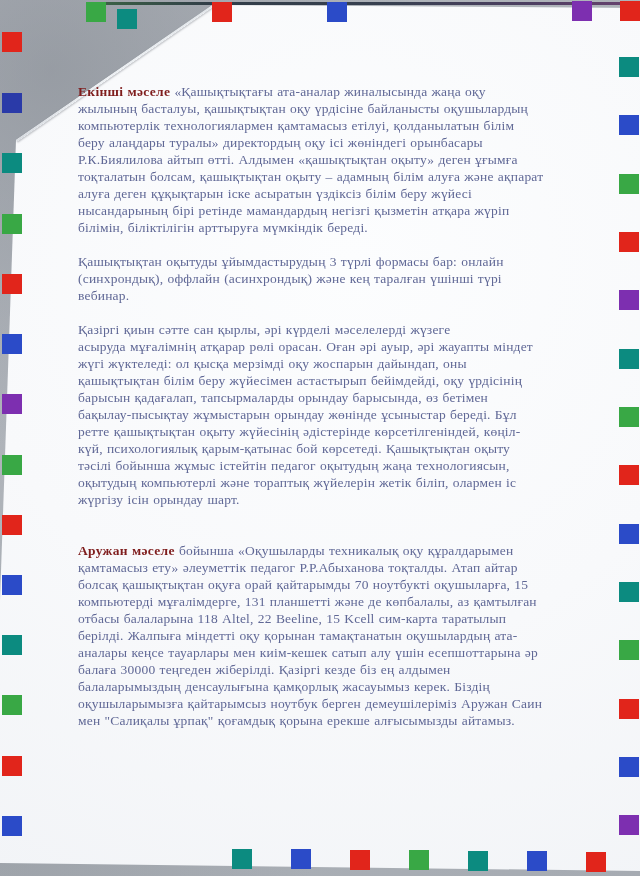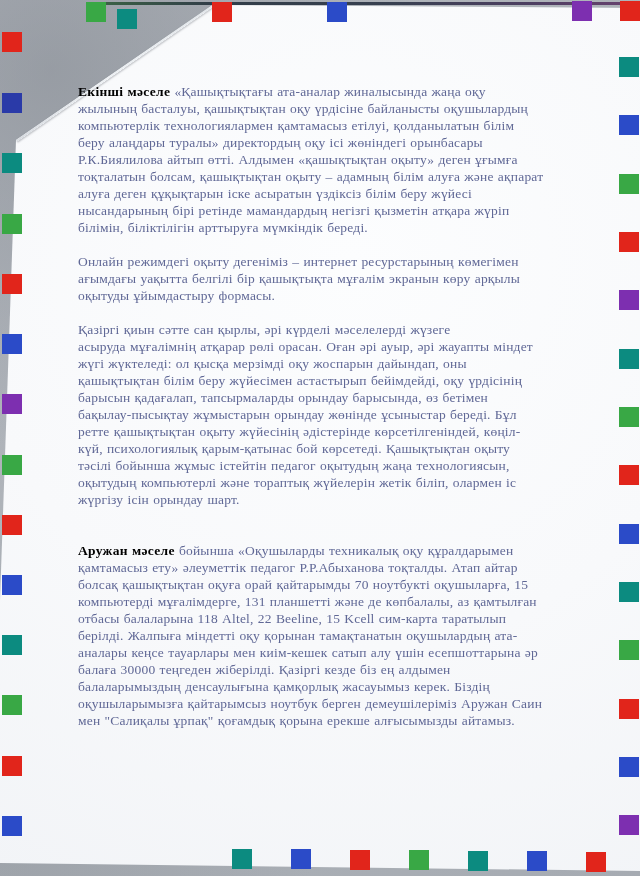--- a/index.html
+++ b/index.html
@@ -38,21 +38,21 @@
   .doc-text{
     position:absolute;left:78px;top:66px;width:560px;
     font-size:13.5px;line-height:17px;
     color:#606896;
     letter-spacing:.2px;word-spacing:.6px;
     white-space:pre-line;
     filter:blur(.3px);
   }
   .doc-text p{margin:0;}
   .doc-text p.gap-before{margin-top:17px;}
-  .doc-text b{color:#000000;font-weight:bold;letter-spacing:.3px;}
+  .doc-text b{color:#7f1d1d;font-weight:bold;letter-spacing:.3px;}
   
   .squares{position:absolute;inset:0;z-index:5;pointer-events:none;}
   .sq{position:absolute;width:20px;height:20px;}
 </style>
 </head>
 <body>
 
 <div class="scan-bg"></div>
 
 <div class="paper"></div>
@@ -62,23 +62,23 @@
 <div class="doc-text">
   <p><b>Екінші мәселе</b><span> «Қашықтықтағы ата-аналар жиналысында жаңа оқу
 жылының басталуы, қашықтықтан оқу үрдісіне байланысты оқушылардың
 компьютерлік технологиялармен қамтамасыз етілуі, қолданылатын білім
 беру алаңдары туралы» директордың оқу ісі жөніндегі орынбасары
 Р.К.Биялилова айтып өтті. Алдымен «қашықтықтан оқыту» деген ұғымға
 тоқталатын болсам, қашықтықтан оқыту – адамның білім алуға және ақпарат
 алуға деген құқықтарын іске асыратын үздіксіз білім беру жүйесі
 нысандарының бірі ретінде мамандардың негізгі қызметін атқара жүріп
 білімін, біліктілігін арттыруға мүмкіндік береді.</span></p>
-  <p><span>Онлайн режимдегі оқыту дегеніміз – интернет ресурстарының көмегімен
-ағымдағы уақытта белгілі бір қашықтықта мұғалім экранын көру арқылы
-оқытуды ұйымдастыру формасы.</span></p>
+  <p><span>Қашықтықтан оқытуды ұйымдастырудың 3 түрлі формасы бар: онлайн
+(синхрондық), оффлайн (асинхрондық) және кең таралған үшінші түрі
+вебинар.</span></p>
   <p><span>Қазіргі қиын сәтте сан қырлы, әрі күрделі мәселелерді жүзеге
 асыруда мұғалімнің атқарар рөлі орасан. Оған әрі ауыр, әрі жауапты міндет
 жүгі жүктеледі: ол қысқа мерзімді оқу жоспарын дайындап, оны
 қашықтықтан білім беру жүйесімен астастырып бейімдейді, оқу үрдісінің
 барысын қадағалап, тапсырмаларды орындау барысында, өз бетімен
 бақылау-пысықтау жұмыстарын орындау жөнінде ұсыныстар береді. Бұл
 ретте қашықтықтан оқыту жүйесінің әдістерінде көрсетілгеніндей, көңіл-
 күй, психологиялық қарым-қатынас бой көрсетеді. Қашықтықтан оқыту
 тәсілі бойынша жұмыс істейтін педагог оқытудың жаңа технологиясын,
 оқытудың компьютерлі және тораптық жүйелерін жетік біліп, олармен іс

